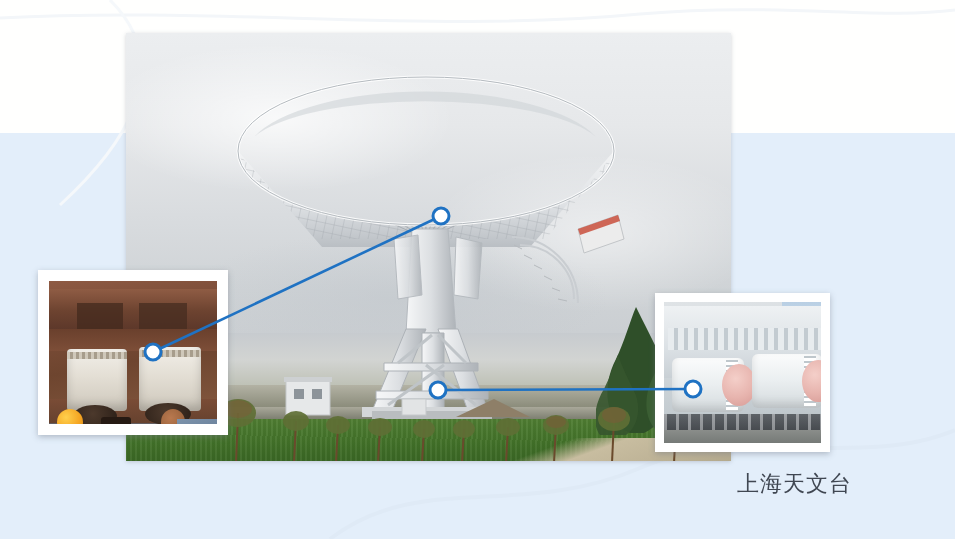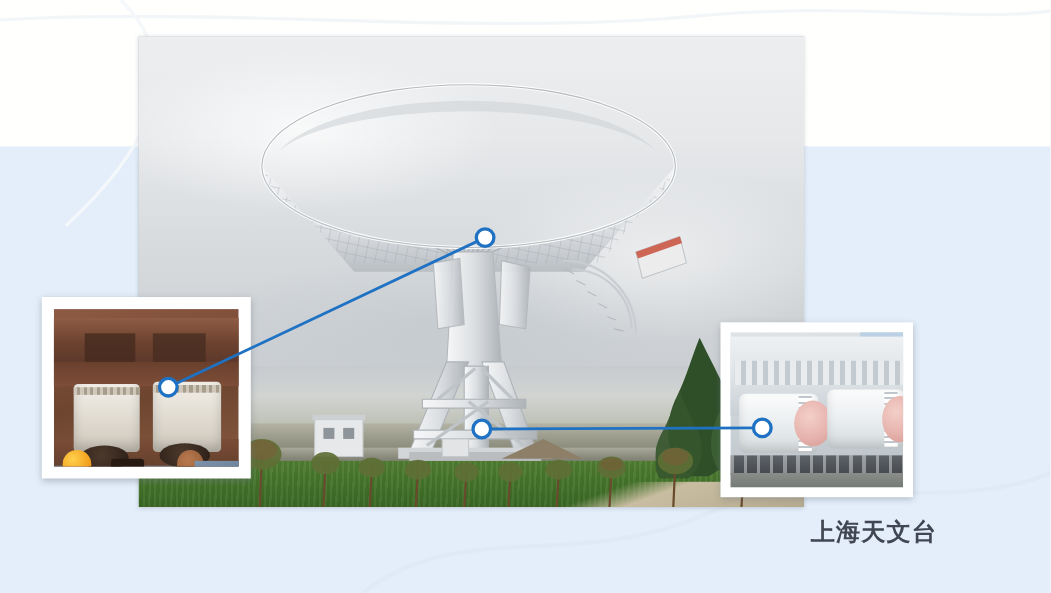--- a/index.html
+++ b/index.html
@@ -199,21 +199,20 @@
     background: linear-gradient(180deg,#b9cfe4,#d6e2ec); }
 
   
   .caption {
     position: absolute;
     left: 737px; top: 469px;
     font-size: 22px;
     letter-spacing: 1px;
     color: #404752;
     white-space: nowrap;
-    font-weight: bold;
   }
 </style>
 </head>
 <body>
 
 <div id="slide">
 
   <div class="band-top"></div>
   <div class="band-bottom"></div>
 

